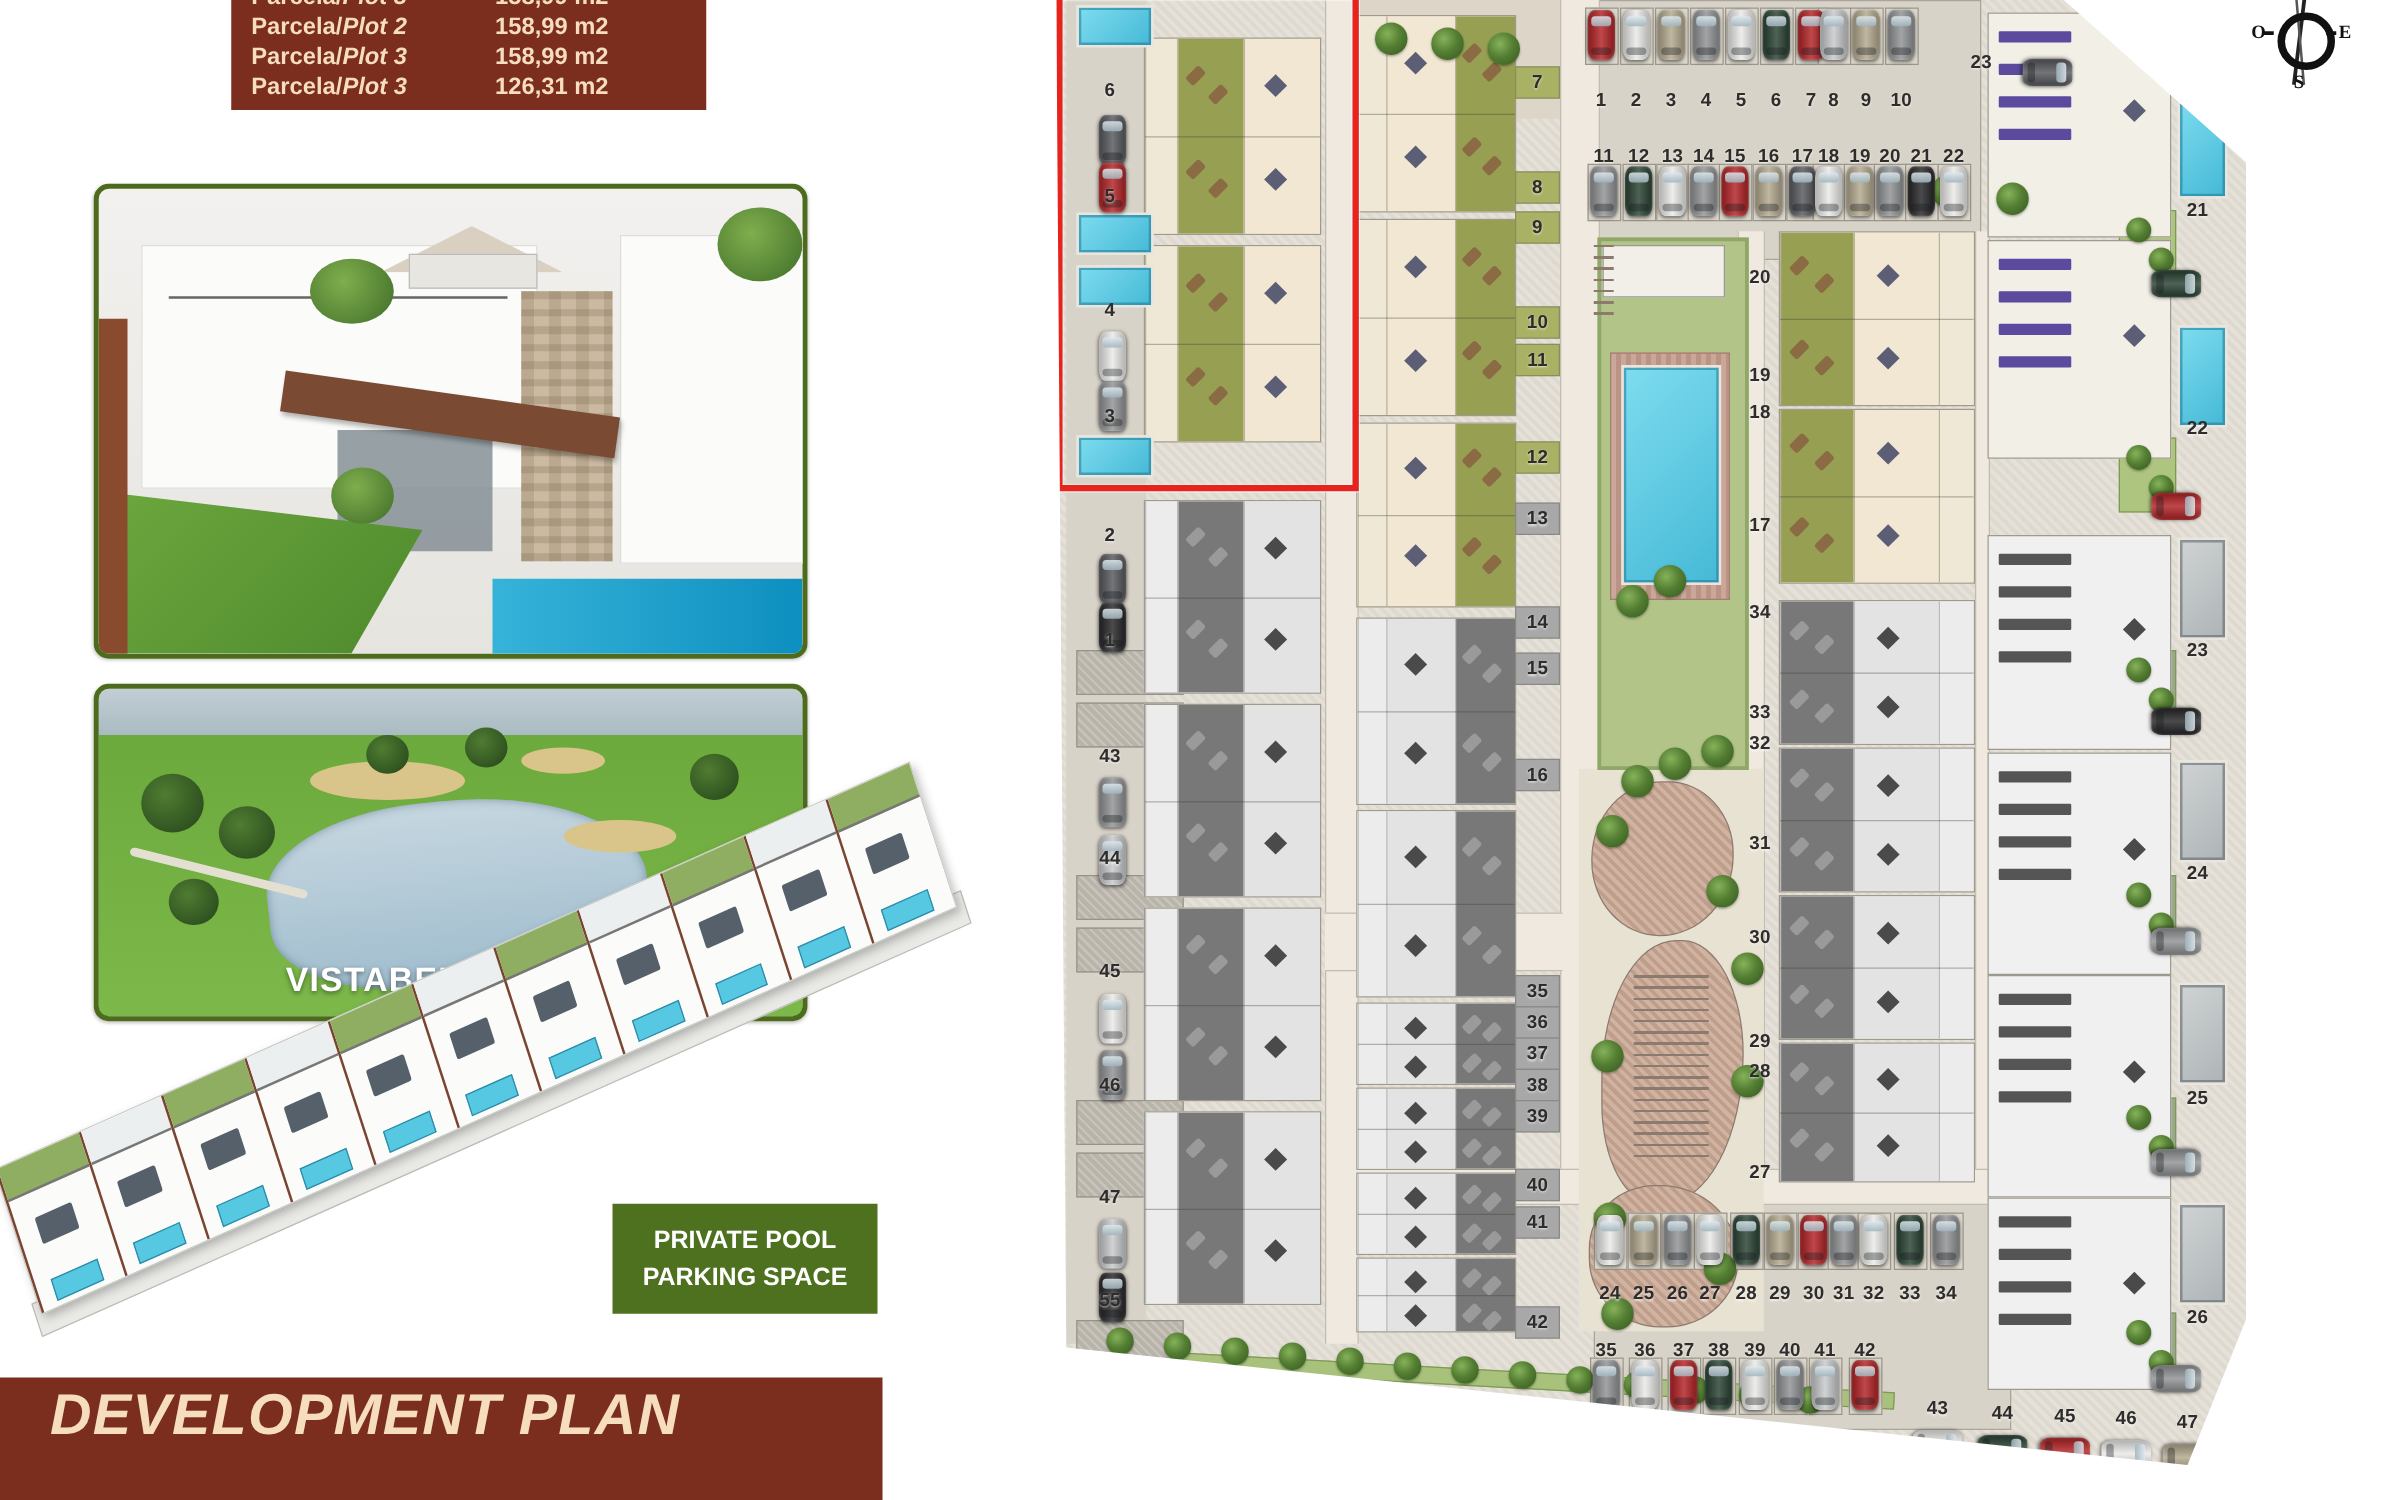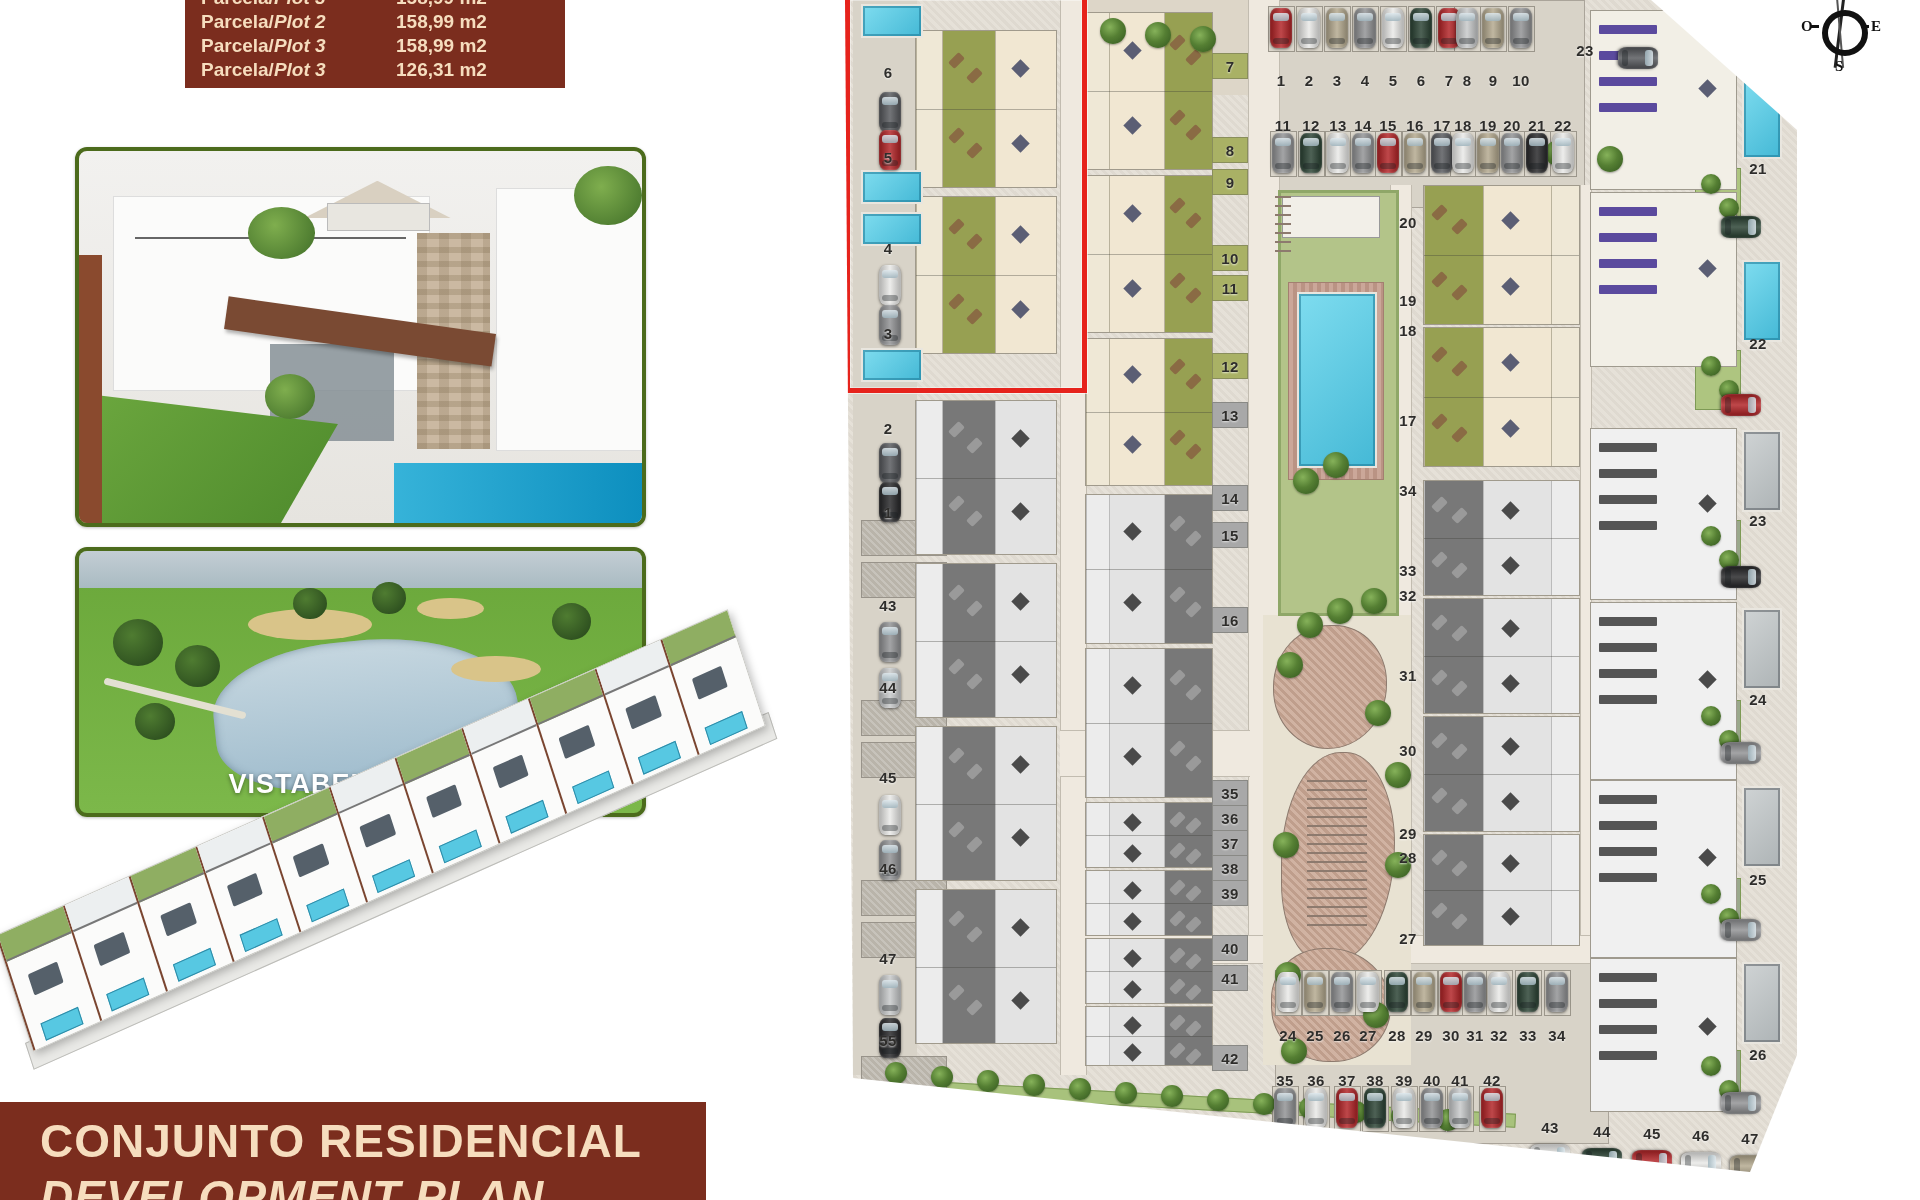--- a/index.html
+++ b/index.html
@@ -237,23 +237,26 @@
           <div class="pool3d"></div>
         </div>
         <div class="unit3d">
           <div class="roof"></div>
           <div class="win"></div>
           <div class="pool3d"></div>
         </div>
       </div>
   </div>
 
+  <div class="badge">
+    <span>PRIVATE POOL</span>
+    <span>PARKING SPACE</span>
+  </div>
 
   <div class="banner">
-    <div class="l1">CONJUNTO RESIDENCIAL</div>
     <div class="l2">DEVELOPMENT PLAN</div>
   </div>
 
   <div class="plan">
     <div class="tex"></div>
     <div id="plan-content">
         <div class="backdrop" style="left: 8px; top: 0px; width: 64px; height: 1075px; background: rgb(216, 211, 200);"></div>
         <div class="backdrop" style="left: 232px; top: 0px; width: 190px; height: 95px; background: rgb(221, 214, 200);"></div>
         <div class="backdrop" style="left: 420px; top: 0px; width: 318px; height: 206px; background: rgb(216, 211, 200); border: 1px solid rgb(170, 164, 154);"></div>
         <div class="backdrop" style="left: 430px; top: 960px; width: 332px; height: 182px; background: rgb(216, 211, 200); border: 1px solid rgb(170, 164, 154);"></div>

